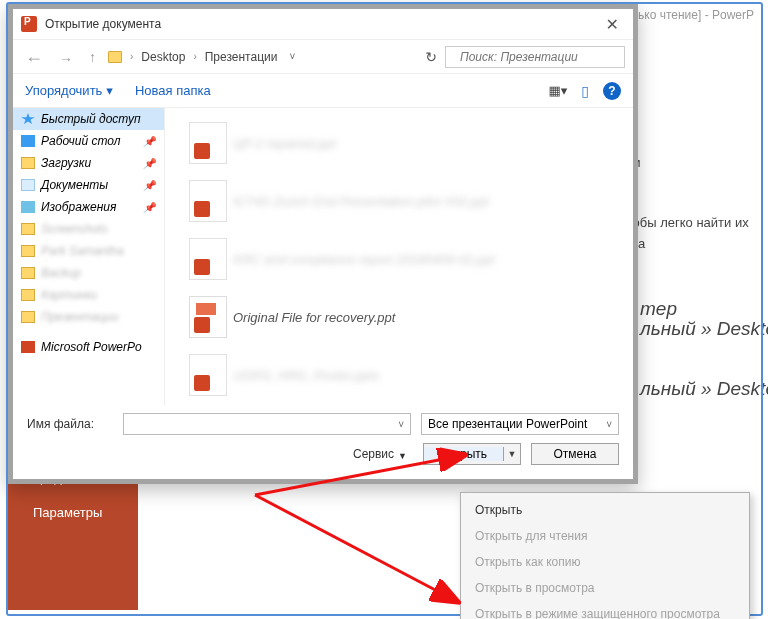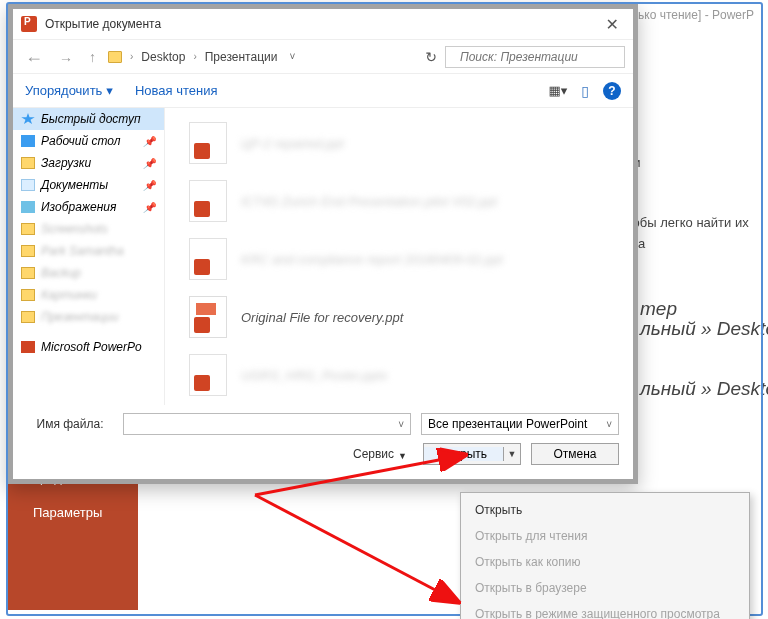--- a/index.html
+++ b/index.html
@@ -45,33 +45,33 @@
 .ic-desktop { background: #3a9cf0; }
 .ic-down { background: #ffd76b; border: 1px solid #d6a93a; }
 .ic-doc { background: #dbeeff; border: 1px solid #9bc8ea; }
 .ic-img { background: #6fc1e6; }
 .ic-folder { background: #ffd76b; border: 1px solid #d6a93a; }
 .ic-pp { background: #d04423; }
 .pin { color: #a0a0a0; font-size: 10px; margin-left: auto; }
 .titem.blur span.lbl { filter: blur(2px); color: #bbb; }
 
 .files { flex: 1; overflow: hidden; padding-top: 6px; }
-.frow { display: flex; align-items: center; gap: 14px; padding: 8px 24px; }
+.frow { display: flex; align-items: center; gap: 6px; padding: 8px 24px; }
 .fthumb { width: 38px; height: 42px; background: #fff; border: 1px solid #e1e1e1; position: relative; flex-shrink: 0; }
 .fthumb::before { content: ""; position: absolute; left: 4px; bottom: 4px; width: 16px; height: 16px; background: #d04423; border-radius: 2px; }
 .fname { font-size: 13px; color: #555; }
 .fname.blur { filter: blur(3px); color: #ccc; }
 .frow.sel .fthumb { outline: none; }
 .frow.sel .fthumb::before { background: #d04423; }
 .frow .fthumb.clear { border: 1px solid #ddd; }
 .frow .fthumb.clear::after { content:""; position:absolute; top:6px; left:6px; width:20px; height:12px; background:linear-gradient(#e86e4c,#e86e4c) no-repeat; }
 
 .footer { padding: 8px 14px 14px; }
 .frow2 { display: flex; align-items: center; gap: 10px; margin-bottom: 8px; }
-.frow2 .flabel { font-size: 12px; color: #333; width: 86px; text-align: center; }
+.frow2 .flabel { font-size: 12px; color: #333; width: 86px; text-align: left; }
 .combo { height: 22px; border: 1px solid #bbb; background: #fff; display: flex; align-items: center; padding: 0 6px; font-size: 12px; }
 .combo.fn { flex: 1; }
 .combo.ft { width: 198px; }
 .combo .cdrop { margin-left: auto; color: #666; font-size: 10px; }
 .btnrow { display: flex; align-items: center; gap: 10px; justify-content: flex-end; }
 .svcbtn { font-size: 12px; color: #333; display: flex; align-items: flex-end; gap: 4px; margin-right: 6px; }
 .btn { height: 22px; border: 1px solid #a0a0a0; background: #f3f3f3; font-size: 12px; display: flex; align-items: center; justify-content: center; }
 .btn.split { width: 98px; display: flex; padding: 0; }
 .btn.split .bmain { flex: 1; display: flex; align-items: center; justify-content: center; border-right: 1px solid #a0a0a0; background: #e8f1fb; }
 .btn.split .bdrop { width: 16px; display: flex; align-items: center; justify-content: center; font-size: 9px; color: #444; }
@@ -129,21 +129,21 @@
     <div class="searchbox">
       <input placeholder="Поиск: Презентации" style="">
     </div>
   </div>
 
   <div class="toolbar">
     <span class="tbtn">
         <span>Упорядочить</span> 
         <span class="chev">▾</span>
       </span>
-    <span class="tbtn">Новая чтения</span>
+    <span class="tbtn">Новая папка</span>
     <div class="tright">
       <span style="display:flex;align-items:center;gap:2px;color:#444;font-size:13px">▦▾</span>
       <span style="color:#3b78c3;font-size:14px">▯</span>
       <span class="help">?</span>
     </div>
   </div>
 
   <div class="body">
     <div class="tree">
       <div class="titem sel">
@@ -244,21 +244,21 @@
       </div>
       <div class="btn cancel">Отмена</div>
     </div>
   </div>
 </div>
 
 <div class="menu">
   <div class="mitem">Открыть</div>
   <div class="mitem dis">Открыть для чтения</div>
   <div class="mitem dis">Открыть как копию</div>
-  <div class="mitem dis">Открыть в браузере</div>
+  <div class="mitem dis">Открыть в просмотра</div>
   <div class="mitem dis">Открыть в режиме защищенного просмотра</div>
 
 </div>
 
 <svg class="arrow" style="top:440px;left:250px;width:230px;height:60px">
   <defs>
       <marker id="ah1" markerWidth="10" markerHeight="8" refX="9" refY="4" orient="auto">
         <polygon points="0 0, 10 4, 0 8" fill="#e11"></polygon>
       </marker>
     </defs>

